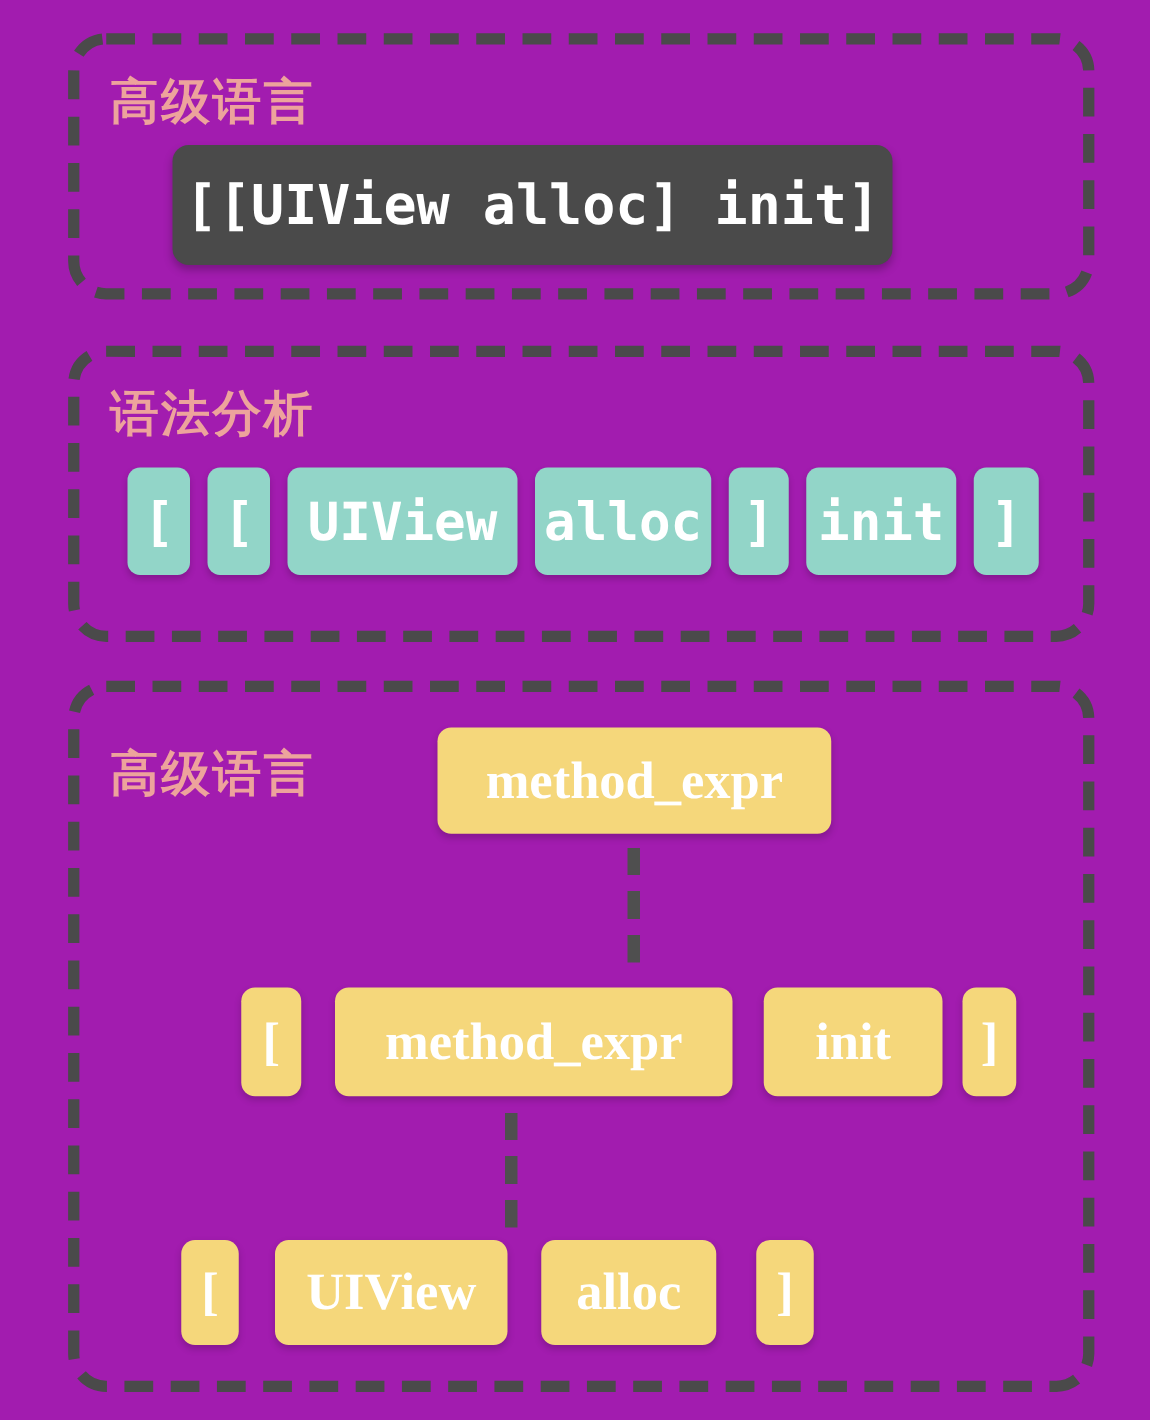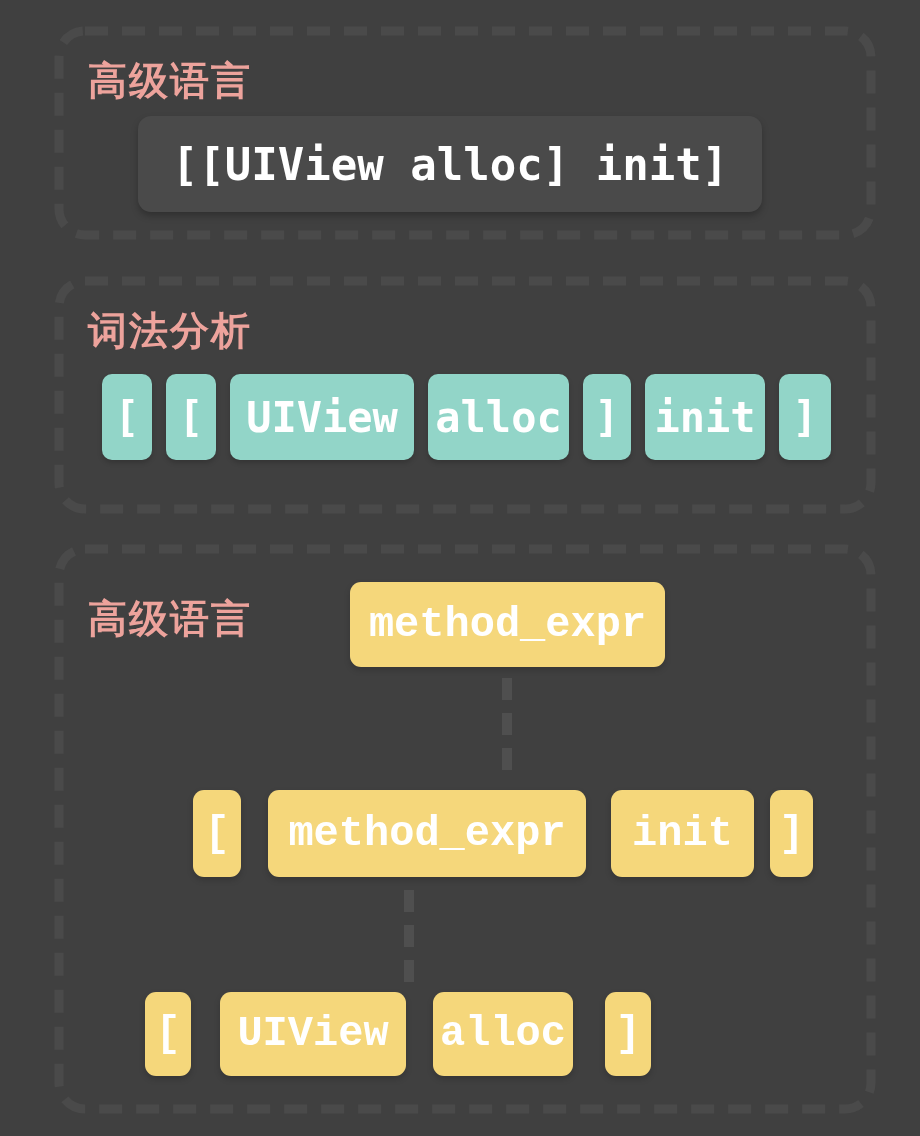--- a/index.html
+++ b/index.html
@@ -1,20 +1,20 @@
 <!DOCTYPE html>
 <html><head>
 <meta charset="utf-8">
 <style>
   html, body { margin: 0; padding: 0; background: #ffffff; }
   .page {
     position: relative;
     width: 920px;
     height: 1136px;
-    background: #404040;
+    background: #a21caf;
     font-family: "Liberation Sans", "DejaVu Sans", sans-serif;
     overflow: hidden;
   }
   .frame {
     position: absolute;
     pointer-events: none;
   }
   .panel-label {
     position: absolute;
     font-size: 39px;
@@ -58,21 +58,21 @@
     box-shadow: 0 3px 5px rgba(0,0,0,0.18);
     white-space: pre;
   }
   .ynode {
     position: absolute;
     background: #F5D77B;
     border-radius: 11px;
     display: flex;
     align-items: center;
     justify-content: center;
-    font-family: Liberation Mono, monospace;
+    font-family: Liberation Serif, serif;
     font-weight: 700;
     font-size: 42px;
     color: #ffffff;
     box-shadow: 0 3px 6px rgba(0,0,0,0.18);
     white-space: pre;
   }
   .vdash {
     position: absolute;
     width: 10px;
     background: repeating-linear-gradient(
@@ -84,28 +84,28 @@
 </style>
 </head>
 <body>
 
 <div class="page">
 
   <svg class="frame" style="left:50px; top:22px;" width="830" height="222">
     <rect x="9" y="9" width="812" height="204" rx="26" fill="none" stroke="#4A4A4A" stroke-width="9" stroke-dasharray="23 14"></rect>
   </svg>
   <div class="panel-label" style="left:88px; top:54px;">高级语言</div>
-  <div class="codebox" style="left:138px; top:116px; width:624px; height:96px;">
+  <div class="codebox" style="left:138px; top:116px; width:576px; height:96px;">
     <span>[[UIView alloc] init]</span>
   </div>
 
   <svg class="frame" style="left:50px; top:272px;" width="830" height="246">
     <rect x="9" y="9" width="812" height="228" rx="26" fill="none" stroke="#4A4A4A" stroke-width="9" stroke-dasharray="23 14"></rect>
   </svg>
-  <div class="panel-label" style="left:88px; top:304px;">词法分析</div>
+  <div class="panel-label" style="left:88px; top:304px;">语法分析</div>
   <div class="tokrow" style="left:102px; top:374px;">
     <div class="tok" style="width:50px;">[</div>
     <div class="tok" style="width:50px;">[</div>
     <div class="tok" style="width:184px;">UIView</div>
     <div class="tok" style="width:141px;">alloc</div>
     <div class="tok" style="width:48px;">]</div>
     <div class="tok" style="width:120px;">init</div>
     <div class="tok" style="width:52px;">]</div>
   </div>
 

